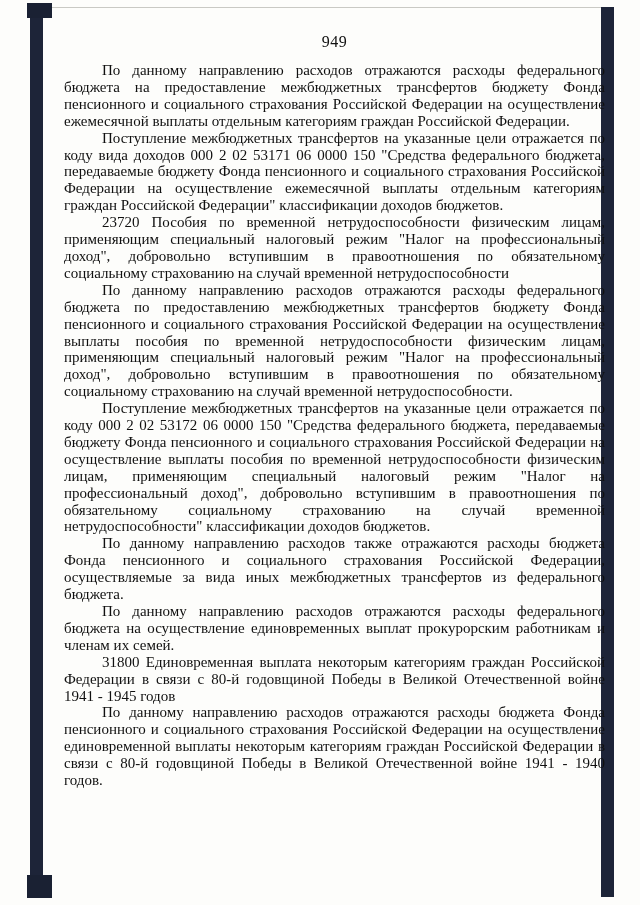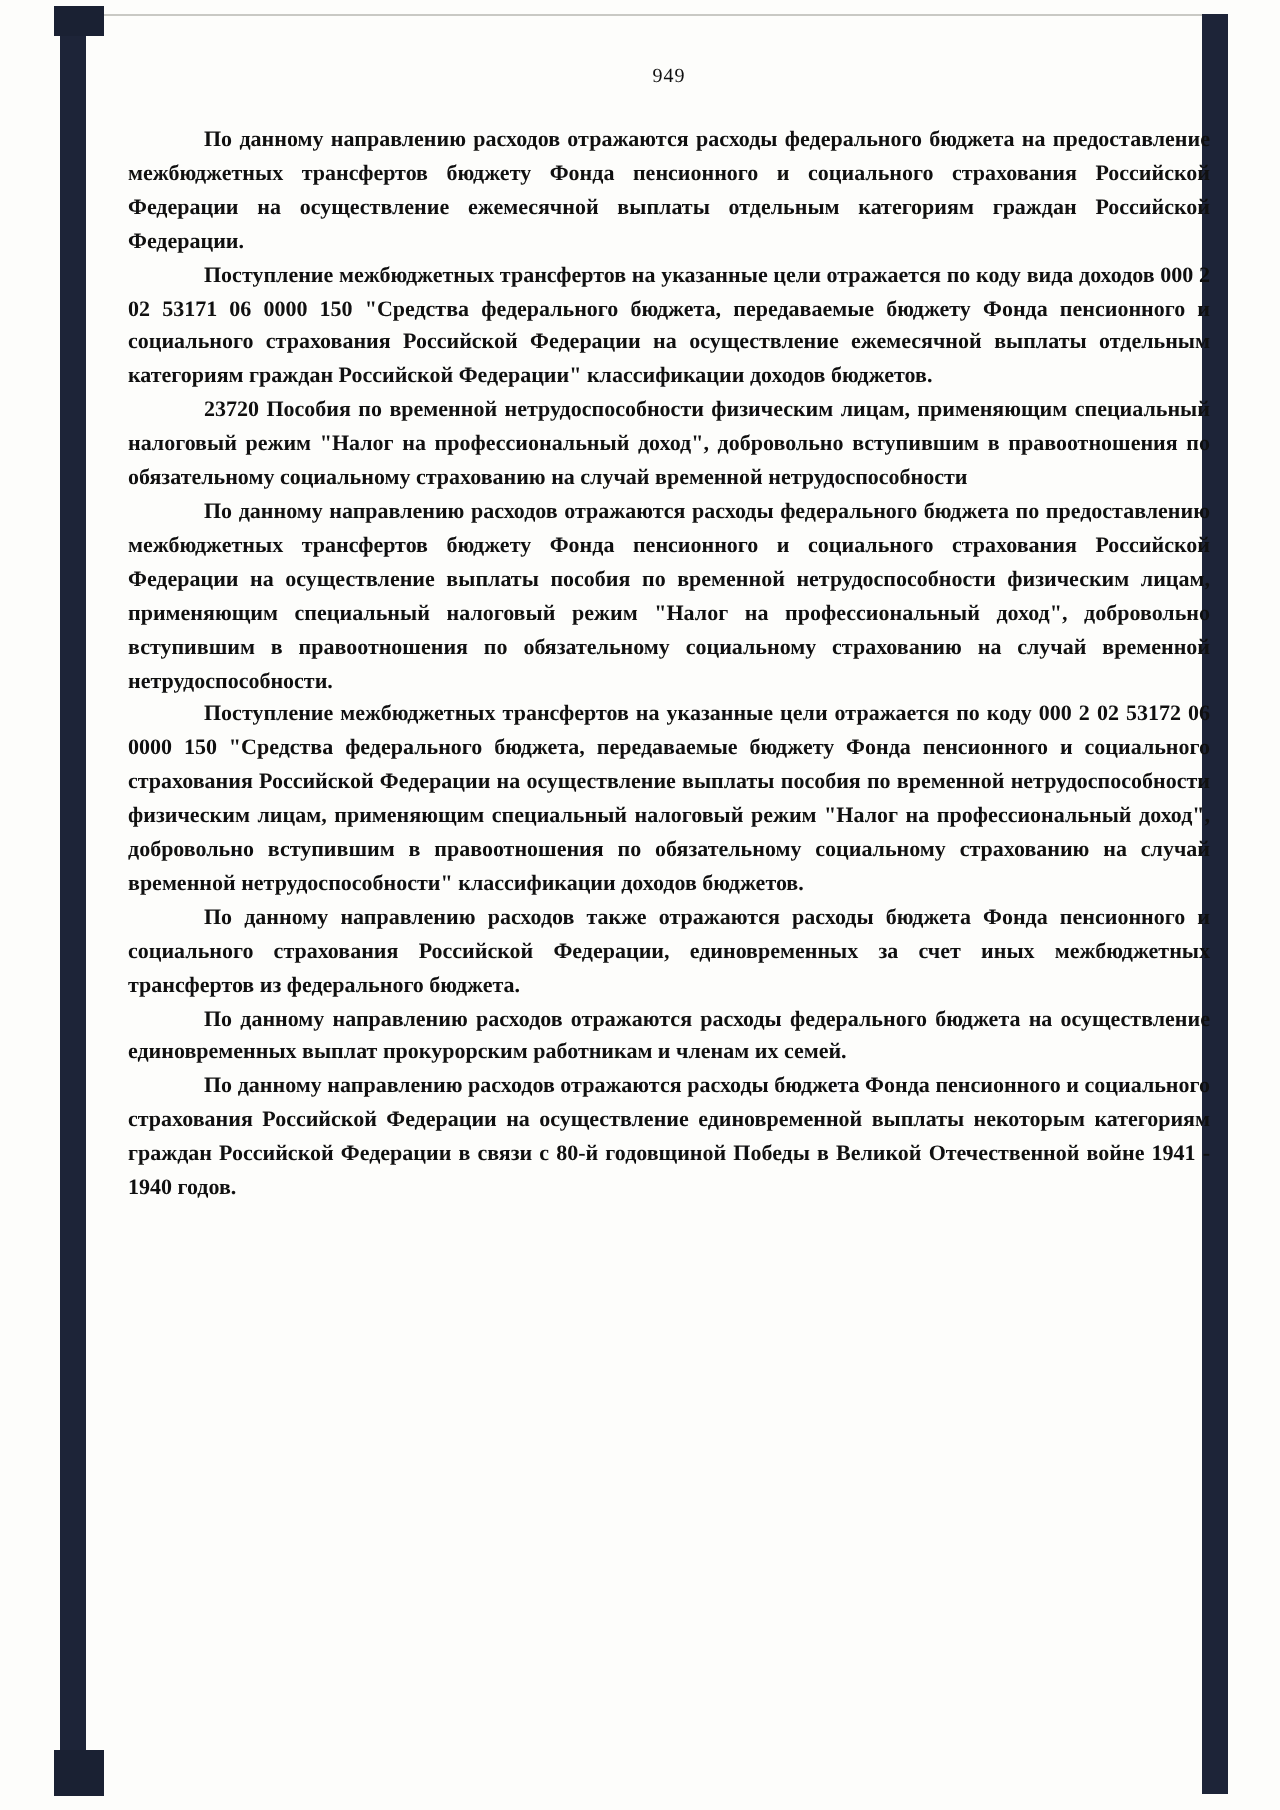--- a/index.html
+++ b/index.html
@@ -29,51 +29,51 @@
     position: absolute;
     left: 43px; top: 7px; width: 558px; height: 1px;
     background: #c9c9c4;
   }
   .page-number {
     position: absolute;
     top: 33px;
     left: 64px;
     width: 541px;
     text-align: center;
-    font-size: 10px;
+    font-size: 16px;
     letter-spacing: 0.5px;
   }
   .content {
     position: absolute;
     left: 64px;
     top: 62px;
     width: 541px;
   }
   .content p {
     margin: 0;
     text-align: justify;
     text-indent: 38px;
-    font-size: 11px;
+    font-size: 15px;
     line-height: 16.9px;
-    font-weight: bold;
   }
 </style>
 </head>
 <body>
 
 <div class="scan-topline"></div>
 <div class="scan-bar left"></div>
 <div class="scan-bar right"></div>
 <div class="scan-mark tl"></div>
 <div class="scan-mark bl"></div>
 
 <div class="page-number">949</div>
 
 <div class="content">
   <p>По данному направлению расходов отражаются расходы федерального бюджета на предоставление межбюджетных трансфертов бюджету Фонда пенсионного и социального страхования Российской Федерации на осуществление ежемесячной выплаты отдельным категориям граждан Российской Федерации.</p>
   <p>Поступление межбюджетных трансфертов на указанные цели отражается по коду вида доходов 000 2 02 53171 06 0000 150 "Средства федерального бюджета, передаваемые бюджету Фонда пенсионного и социального страхования Российской Федерации на осуществление ежемесячной выплаты отдельным категориям граждан Российской Федерации" классификации доходов бюджетов.</p>
   <p>23720 Пособия по временной нетрудоспособности физическим лицам, применяющим специальный налоговый режим "Налог на профессиональный доход", добровольно вступившим в правоотношения по обязательному социальному страхованию на случай временной нетрудоспособности</p>
   <p>По данному направлению расходов отражаются расходы федерального бюджета по предоставлению межбюджетных трансфертов бюджету Фонда пенсионного и социального страхования Российской Федерации на осуществление выплаты пособия по временной нетрудоспособности физическим лицам, применяющим специальный налоговый режим "Налог на профессиональный доход", добровольно вступившим в правоотношения по обязательному социальному страхованию на случай временной нетрудоспособности.</p>
   <p>Поступление межбюджетных трансфертов на указанные цели отражается по коду 000 2 02 53172 06 0000 150 "Средства федерального бюджета, передаваемые бюджету Фонда пенсионного и социального страхования Российской Федерации на осуществление выплаты пособия по временной нетрудоспособности физическим лицам, применяющим специальный налоговый режим "Налог на профессиональный доход", добровольно вступившим в правоотношения по обязательному социальному страхованию на случай временной нетрудоспособности" классификации доходов бюджетов.</p>
-  <p>По данному направлению расходов также отражаются расходы бюджета Фонда пенсионного и социального страхования Российской Федерации, единовременных за счет иных межбюджетных трансфертов из федерального бюджета.</p>
+  <p>По данному направлению расходов также отражаются расходы бюджета Фонда пенсионного и социального страхования Российской Федерации, осуществляемые за вида иных межбюджетных трансфертов из федерального бюджета.</p>
   <p>По данному направлению расходов отражаются расходы федерального бюджета на осуществление единовременных выплат прокурорским работникам и членам их семей.</p>
+  <p>31800 Единовременная выплата некоторым категориям граждан Российской Федерации в связи с 80-й годовщиной Победы в Великой Отечественной войне 1941 - 1945 годов</p>
   <p>По данному направлению расходов отражаются расходы бюджета Фонда пенсионного и социального страхования Российской Федерации на осуществление единовременной выплаты некоторым категориям граждан Российской Федерации в связи с 80-й годовщиной Победы в Великой Отечественной войне 1941 - 1940 годов.</p>
 </div>
 
 </body></html>

